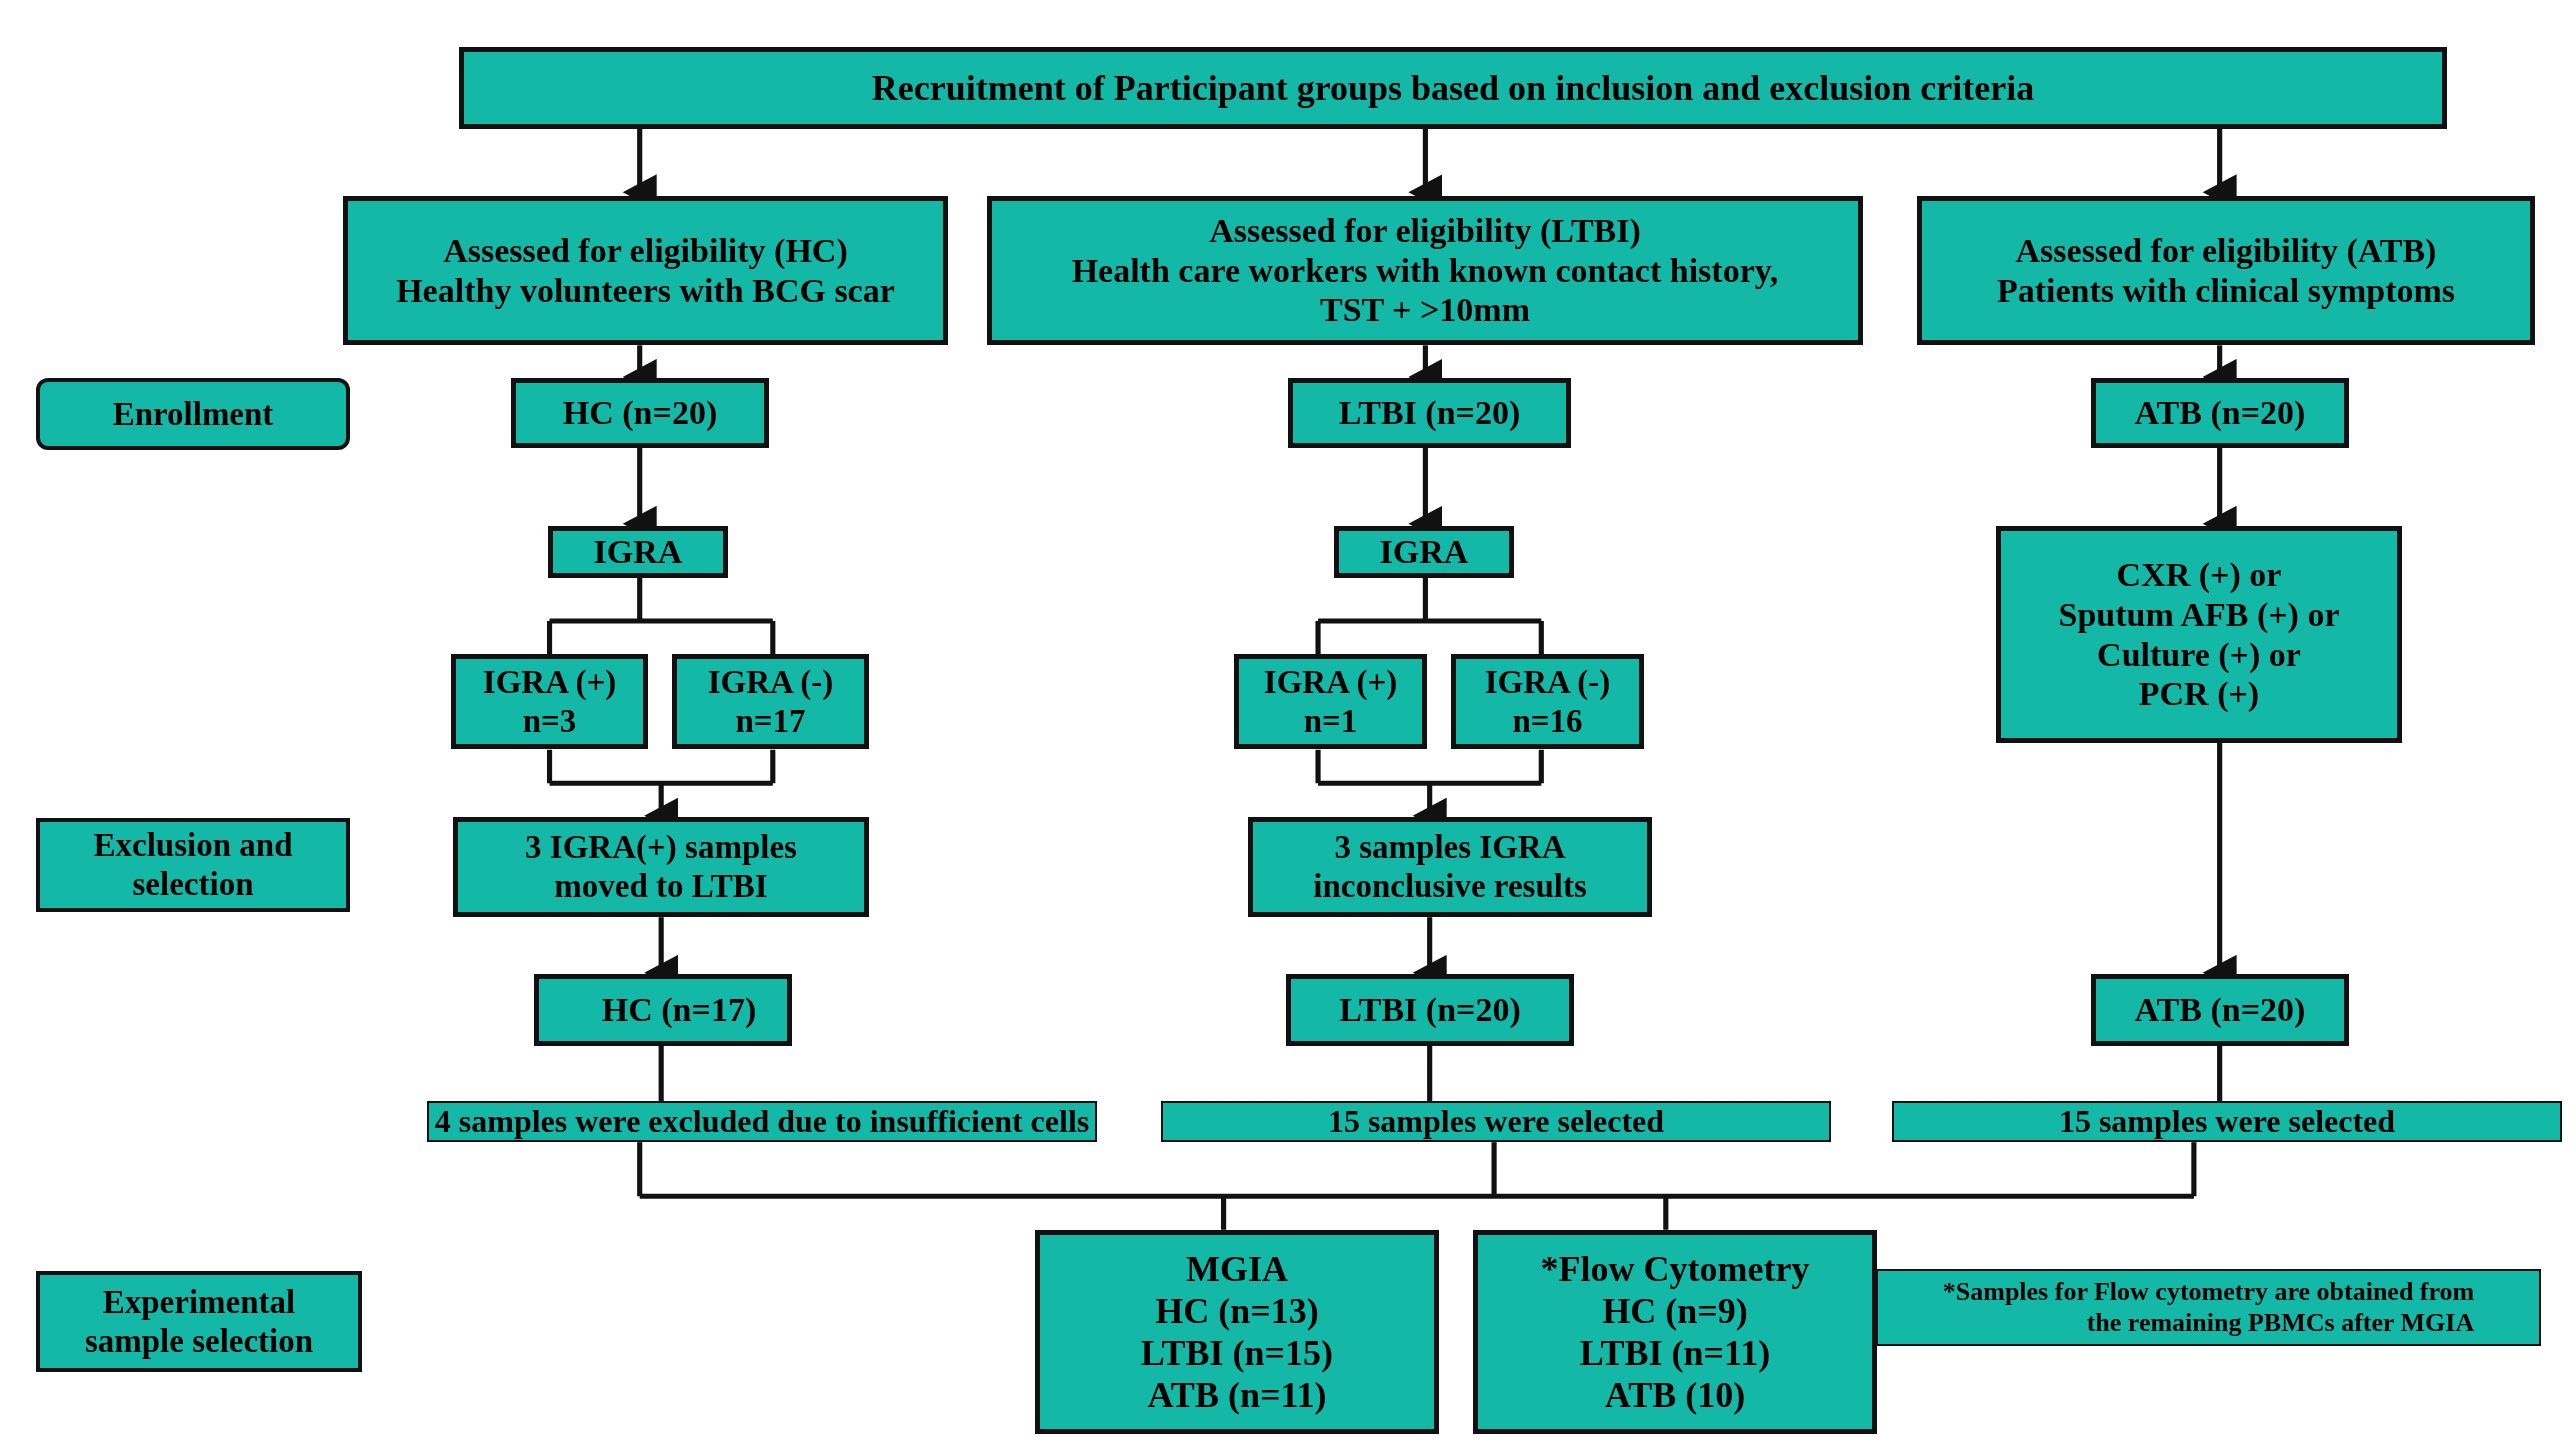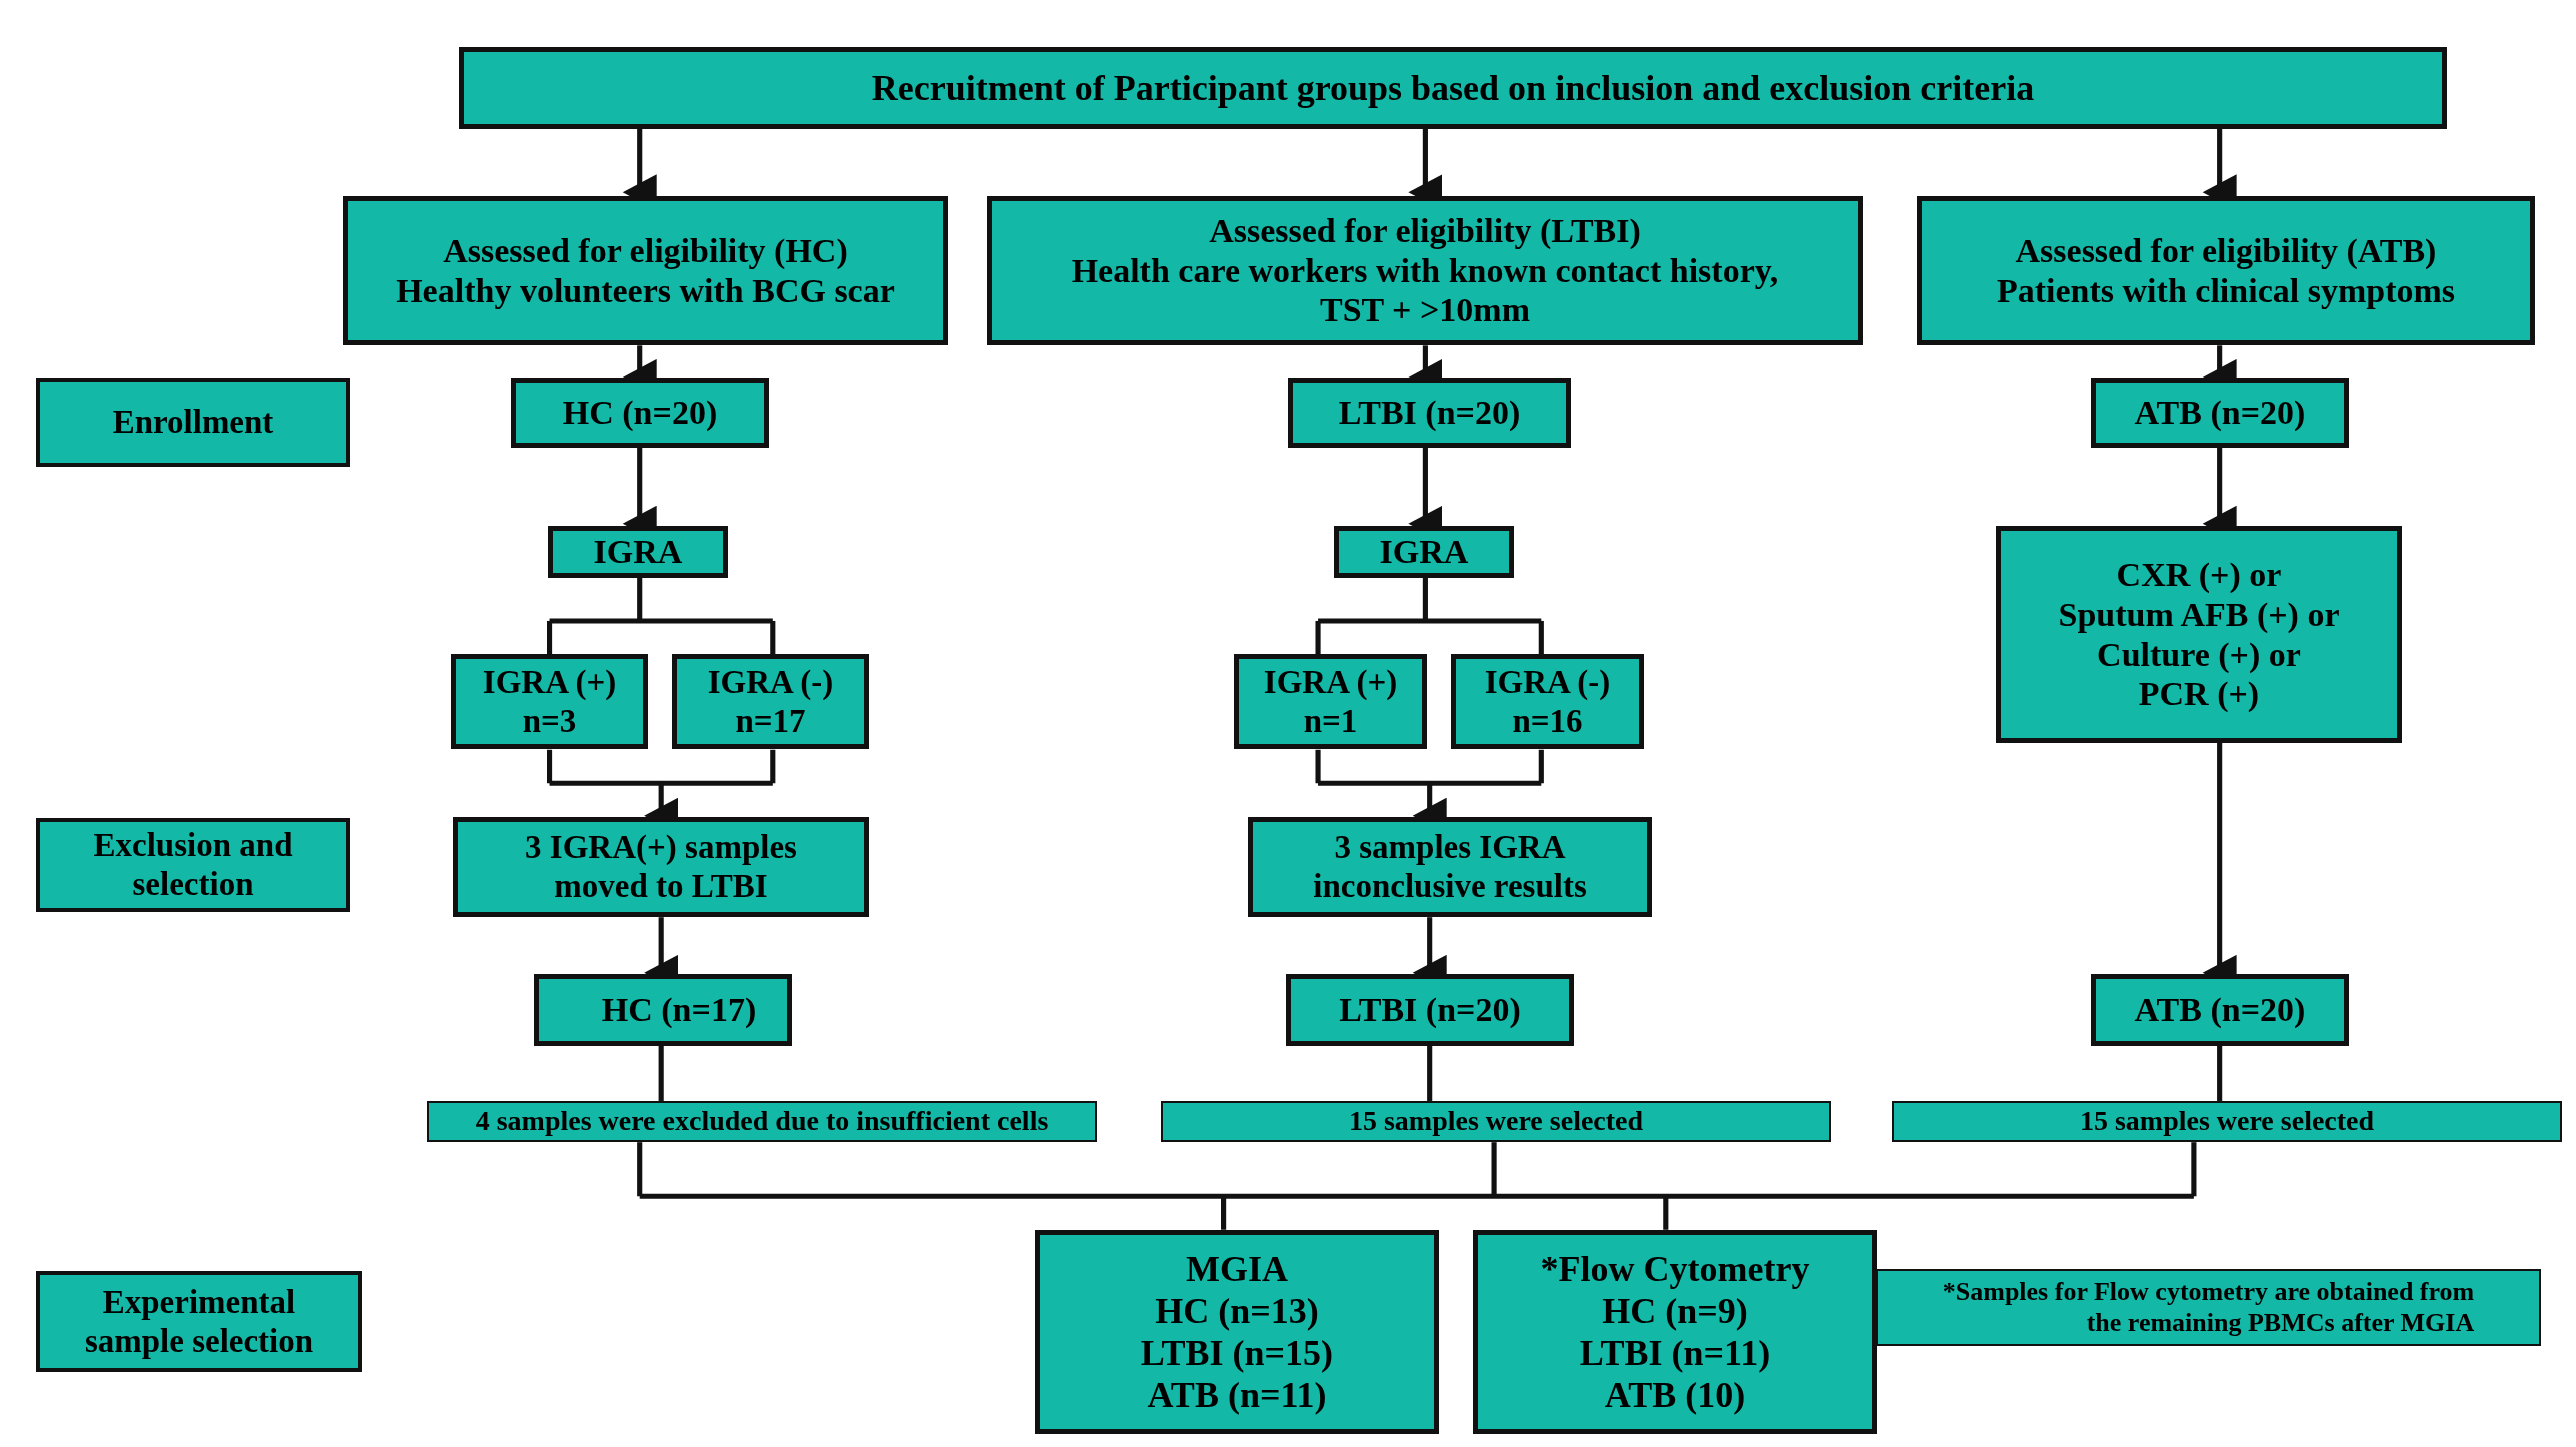--- a/index.html
+++ b/index.html
@@ -44,21 +44,21 @@
   .box.thick {
     border-width: 5.2px;
   }
   .stage-label {
     border-width: 4.3px;
   }
   .f38 { font-size: 33px; }
   .f40 { font-size: 34px; }
   .f42 { font-size: 36px; }
   .f30 { font-size: 26px; text-align: right; }
-  .f33 { font-size: 28px; }
+  .f33 { font-size: 32px; }
 </style>
 </head>
 <body>
 
 <div id="stage">
 
   <svg id="wires" viewBox="0 0 3000 1686" width="2576" height="1448">
     <defs>
       <marker id="arrowhead" markerWidth="7" markerHeight="7" refX="3.2" refY="3.3" orient="auto" markerUnits="strokeWidth">
         <path d="M0,0 L7,0 L3.5,6.6 Z" fill="#111111"></path>
@@ -103,21 +103,21 @@
 
       <line x1="745" y1="1330" x2="745" y2="1393"></line>
       <line x1="1740" y1="1330" x2="1740" y2="1393"></line>
       <line x1="2555" y1="1330" x2="2555" y2="1393"></line>
       <line x1="745" y1="1393" x2="2555" y2="1393"></line>
       <line x1="1425" y1="1393" x2="1425" y2="1432"></line>
       <line x1="1940" y1="1393" x2="1940" y2="1432"></line>
     </g>
   </svg>
 
-  <div class="box stage-label f38" style="left:36px; top:378px; width:314px; height:89px;">Enrollment</div>
+  <div class="box stage-label f38" style="left:36px; top:378px; width:314px; height:72px;border-radius:12px;">Enrollment</div>
 
   <div class="box stage-label f38" style="left:36px; top:818px; width:314px; height:94px;">Exclusion and
 selection</div>
 
   <div class="box stage-label f38" style="left:36px; top:1271px; width:326px; height:101px;">Experimental
 sample selection</div>
 
   <div class="box thick f42" style="left:459px; top:47px; width:1988px; height:82px;">Recruitment of Participant groups based on inclusion and exclusion criteria</div>
 
   <div class="box thick f40" style="left:343px; top:196px; width:605px; height:149px;">Assessed for eligibility (HC)

